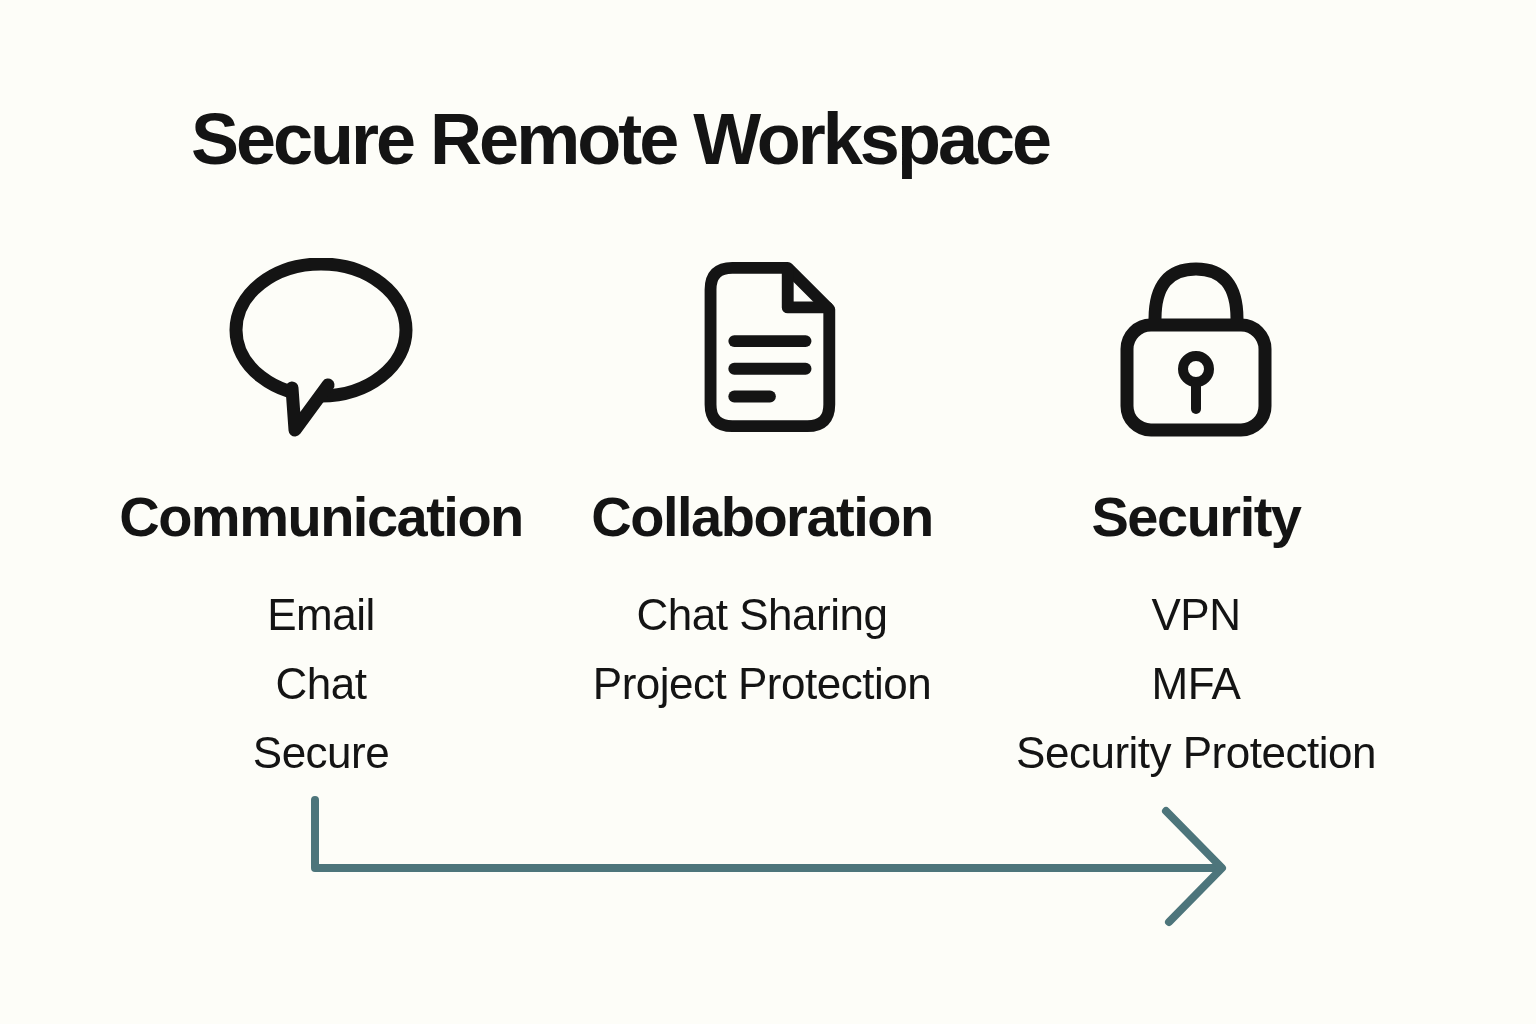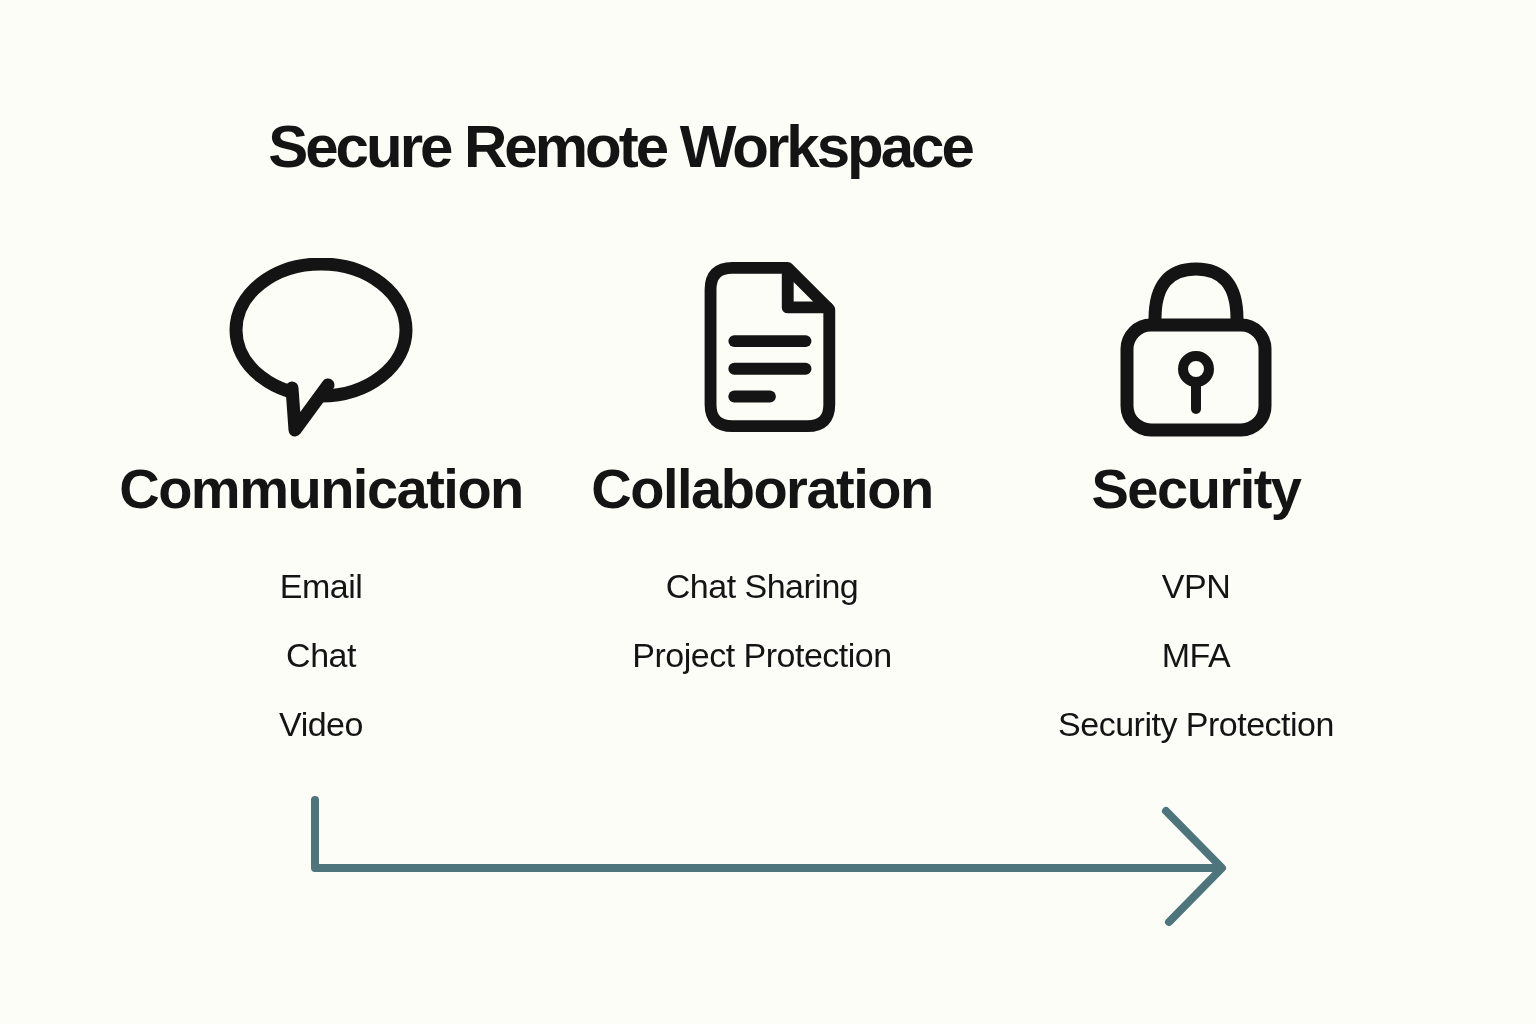--- a/index.html
+++ b/index.html
@@ -14,57 +14,57 @@
     color: #141414;
     position: relative;
     overflow: hidden;
   }
   .canvas {
     position: absolute;
     inset: 0;
   }
   .title {
     position: absolute;
-    top: 112px;
+    top: 98px;
     left: 0;
     width: 1240px;
     text-align: center;
-    font-size: 60px;
+    font-size: 72px;
     font-weight: 700;
     letter-spacing: -3px;
     color: #141414;
   }
   .column {
     position: absolute;
     top: 253px;
     width: 520px;
     text-align: center;
   }
   .col-communication { left: 61px; }
   .col-collaboration { left: 502px; }
   .col-security      { left: 936px; }
   .icon-wrap {
     height: 190px;
     display: flex;
     align-items: center;
     justify-content: center;
   }
   .col-header {
-    margin-top: 12px;
+    margin-top: 40px;
     font-size: 56px;
     font-weight: 700;
     letter-spacing: -1.5px;
     line-height: 67px;
     white-space: nowrap;
   }
   .feature-list {
     list-style: none;
     margin: 30px 0 0 0;
     padding: 0;
-    font-size: 34px;
+    font-size: 44px;
     font-weight: 400;
     letter-spacing: -0.5px;
     line-height: 69px;
     white-space: nowrap;
   }
   .arrow-layer {
     position: absolute;
     left: 0;
     top: 780px;
     width: 1536px;
@@ -85,21 +85,21 @@
           <ellipse cx="95" cy="72" rx="85" ry="66"></ellipse>
           <polygon points="64,122 70,176 107,120" fill="#fdfdf8" stroke="none"></polygon>
           <polyline points="66,130 69,172 102,127"></polyline>
         </g>
       </svg>
     </div>
     <div class="col-header">Communication</div>
     <ul class="feature-list">
       <li>Email</li>
       <li>Chat</li>
-      <li>Video</li>
+      <li>Secure</li>
     </ul>
   </div>
 
   <div class="column col-collaboration">
     <div class="icon-wrap">
       <svg width="160" height="188" viewBox="0 0 160 190">
         <g stroke="#141414" fill="none" stroke-width="12" stroke-linecap="round" stroke-linejoin="round">
           <path d="M 106 14 H 50 Q 28 14 28 36 V 152 Q 28 174 50 174 H 126 Q 148 174 148 152 V 56 L 106 14"></path>
           <path d="M 106 16 V 54 H 146"></path>
           <line x1="52" y1="88" x2="124" y2="88"></line>

